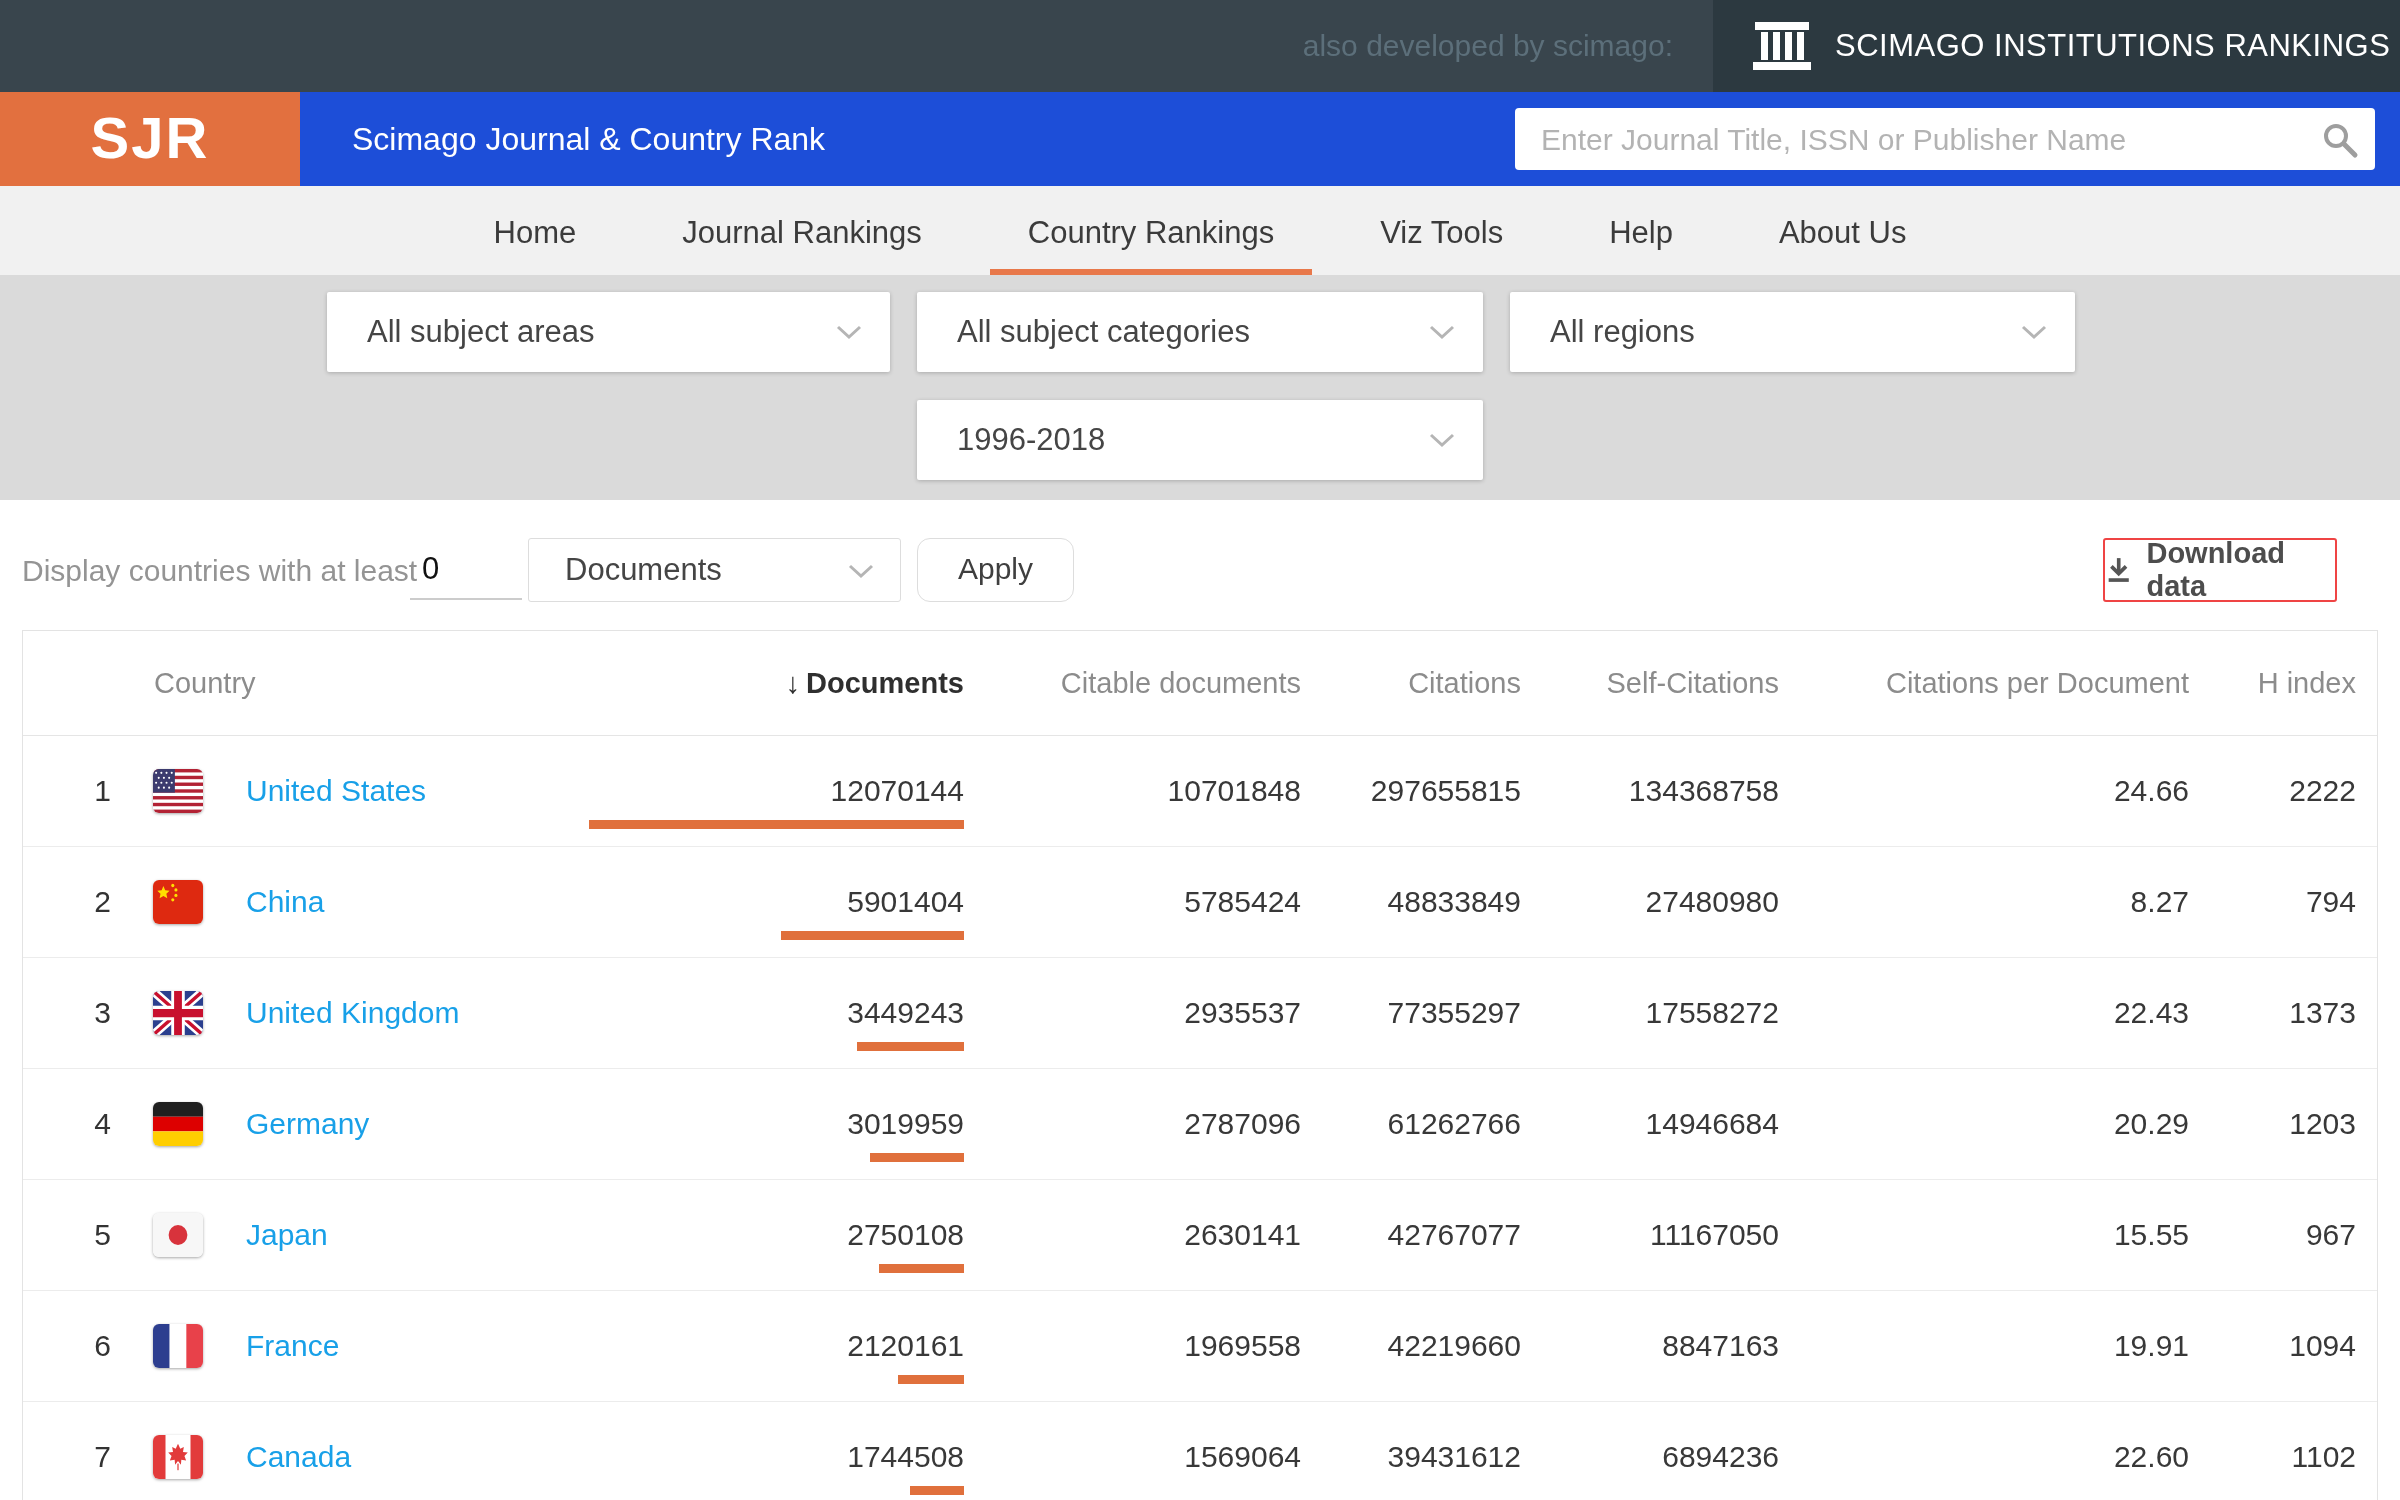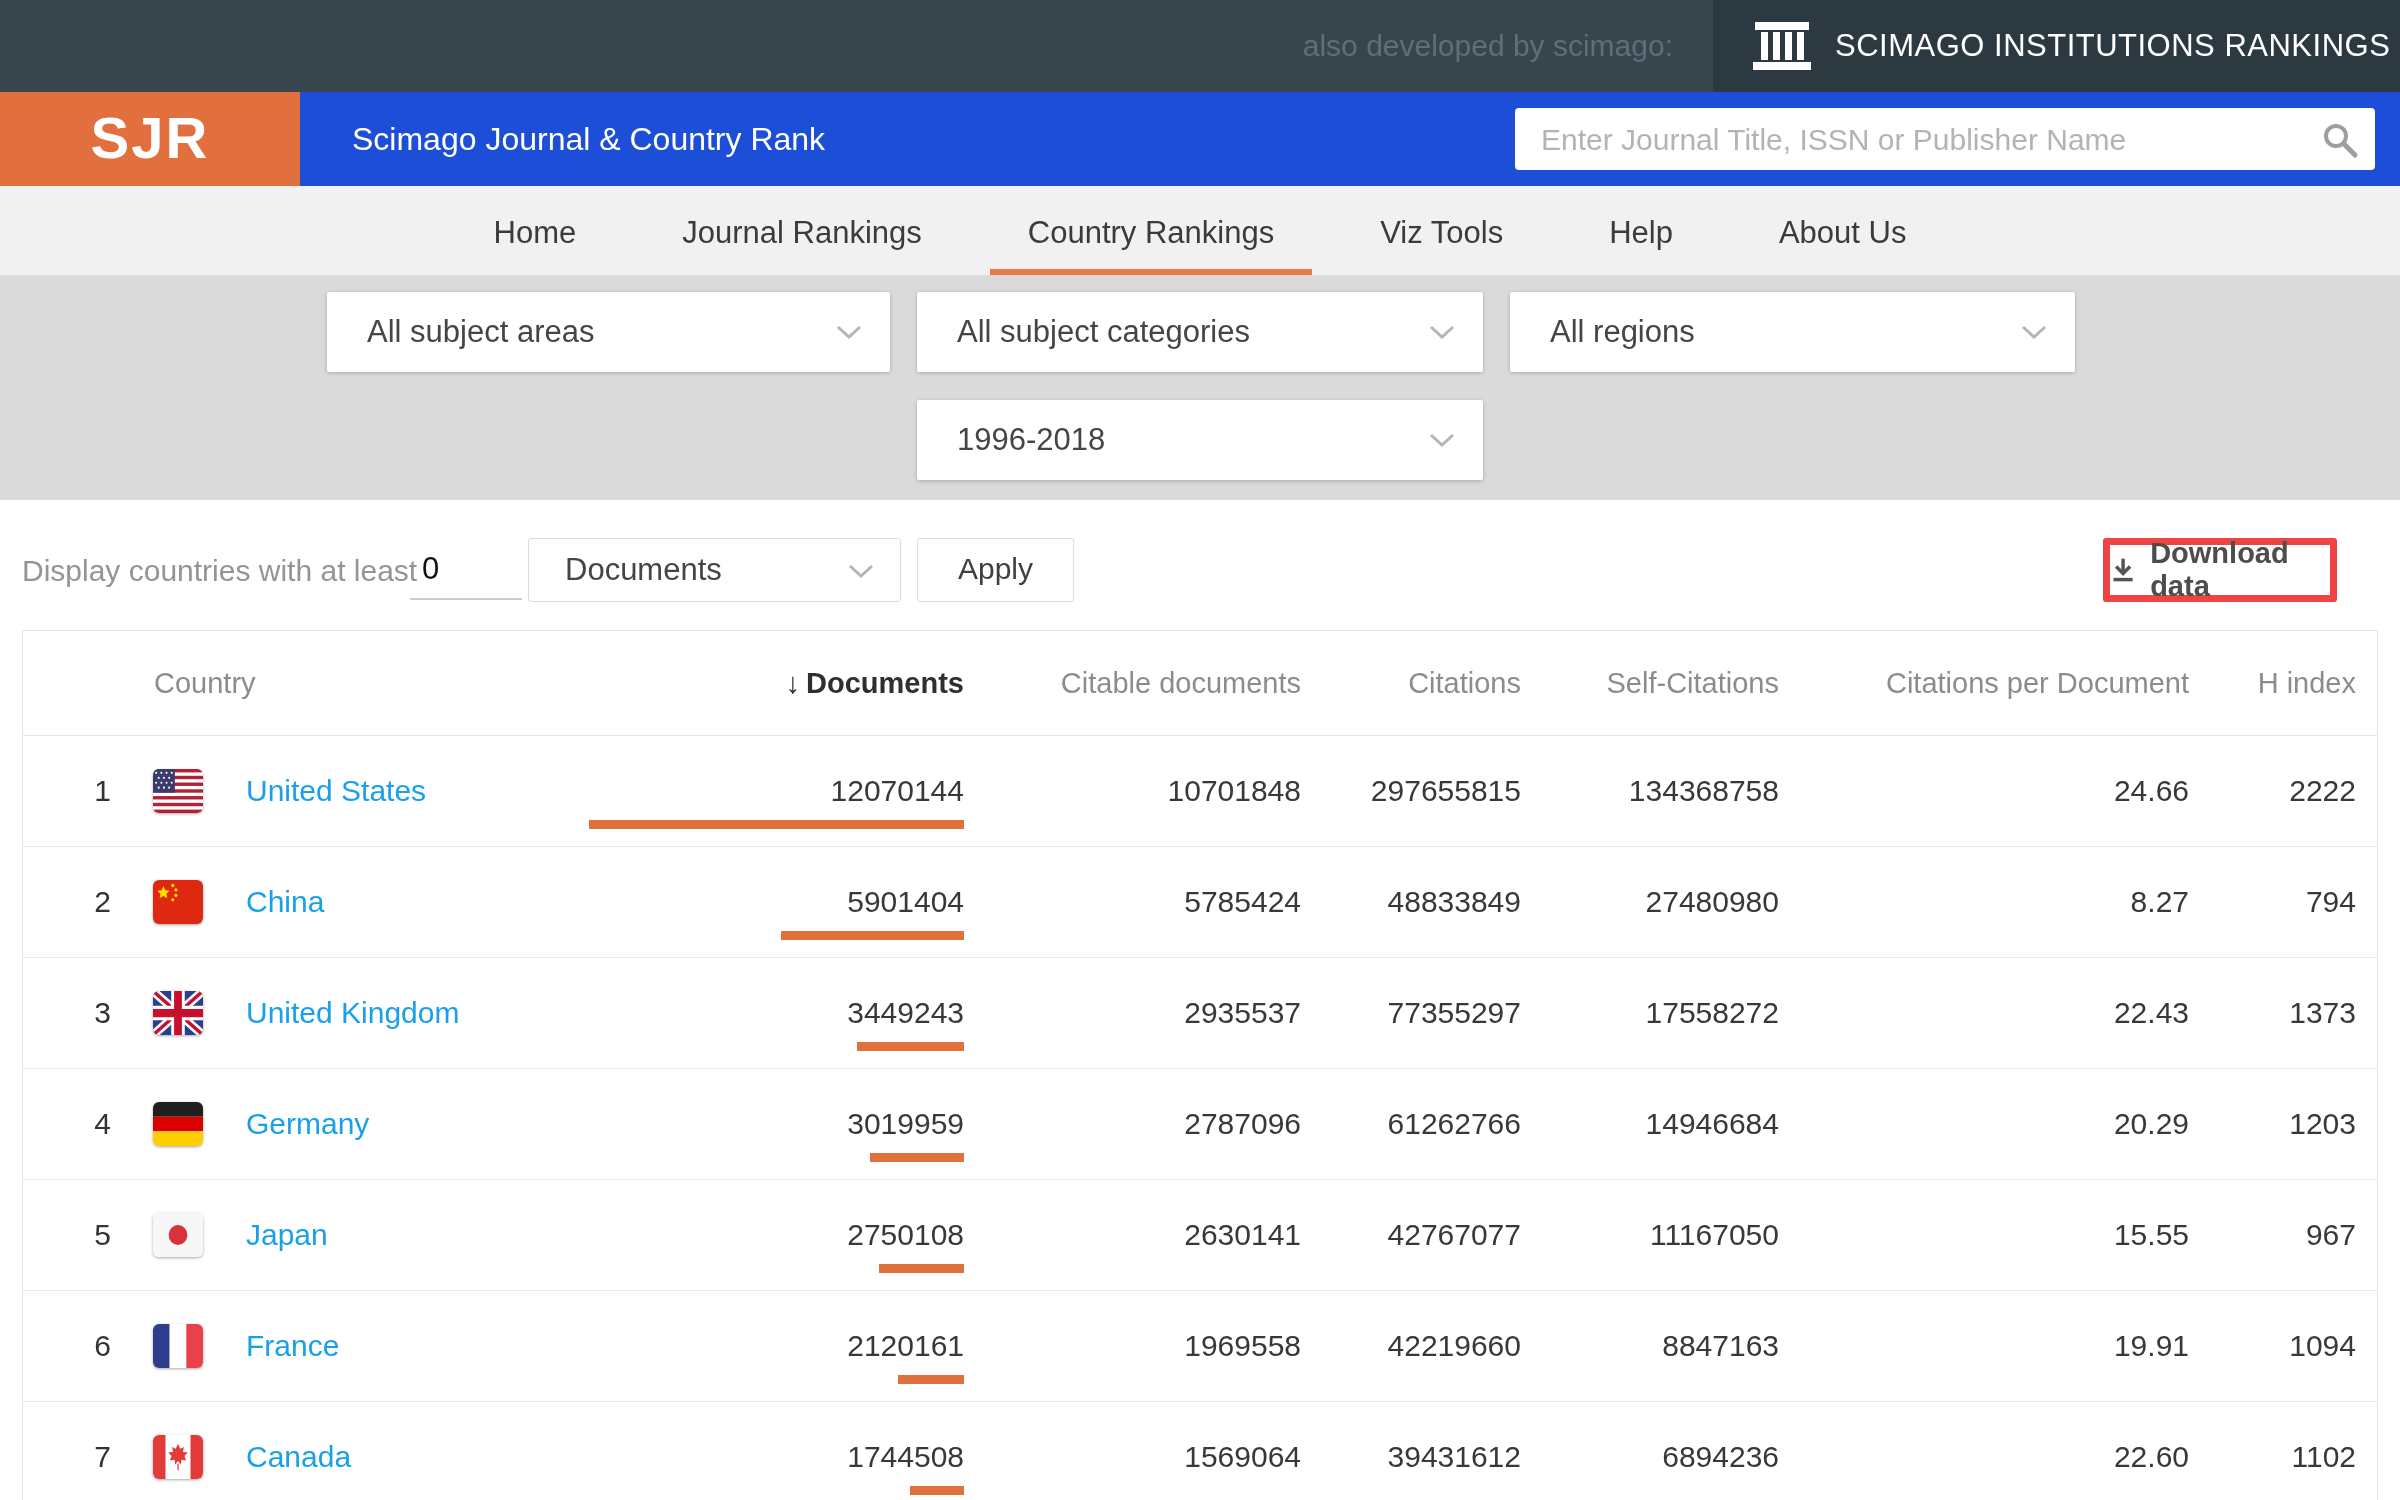--- a/index.html
+++ b/index.html
@@ -37,23 +37,23 @@
   #dd-cat{left:917px;top:17px;width:566px;}
   #dd-region{left:1510px;top:17px;width:565px;}
   #dd-year{left:917px;top:125px;width:566px;}
   
   .ctl-label{position:absolute;left:22px;top:554px;font-size:30px;color:#949494;}
   .min-input{position:absolute;left:410px;top:540px;width:100px;height:58px;border:none;outline:none;border-bottom:2px solid #cccccc;
     background:transparent;font-size:31px;color:#111;padding:0 0 0 12px;font-family:"Liberation Sans",sans-serif;}
   .metric-select{position:absolute;left:528px;top:538px;width:373px;height:64px;background:#fff;border:1px solid #dddddd;border-radius:3px;box-sizing:border-box;cursor:pointer;}
   .metric-select .dd-label{line-height:62px;margin-left:36px;}
   .metric-select .chev{position:absolute;right:26px;top:25px;}
-  .apply-btn{position:absolute;left:917px;top:538px;width:157px;height:64px;background:#fff;border:1px solid #dddddd;border-radius:3px;
+  .apply-btn{position:absolute;left:917px;top:538px;width:157px;height:64px;background:#fff;border:1px solid #dddddd;border-radius:13px;
     box-sizing:border-box;font-size:30px;color:#3f3f3f;text-align:center;line-height:60px;cursor:pointer;}
-  .download-btn{position:absolute;left:2103px;top:538px;width:234px;height:64px;background:#fff;border:7px solid #ef4444;border-radius:3px;
+  .download-btn{position:absolute;left:2103px;top:538px;width:234px;height:64px;background:#fff;border:2px solid #ef4444;border-radius:3px;
     box-sizing:border-box;display:flex;align-items:center;justify-content:center;gap:14px;font-weight:bold;color:#4d4d4d;font-size:29px;cursor:pointer;}
   
   .tbl{position:absolute;left:22px;top:630px;width:2356px;height:880px;background:#fff;border:1px solid #e3e3e3;box-sizing:border-box;}
   .thead{position:relative;height:104px;border-bottom:1px solid #e5e5e5;}
   .th{position:absolute;top:0;line-height:104px;font-size:29px;color:#8c8c8c;white-space:nowrap;cursor:pointer;}
   .th-country{left:131px;}
   .th-docs{right:1413px;color:#2f2f2f;font-weight:bold;}
   .th-docs .sort{font-weight:bold;margin-right:6px;}
   .th-citable{right:1076px;}
   .th-cit{right:856px;}

